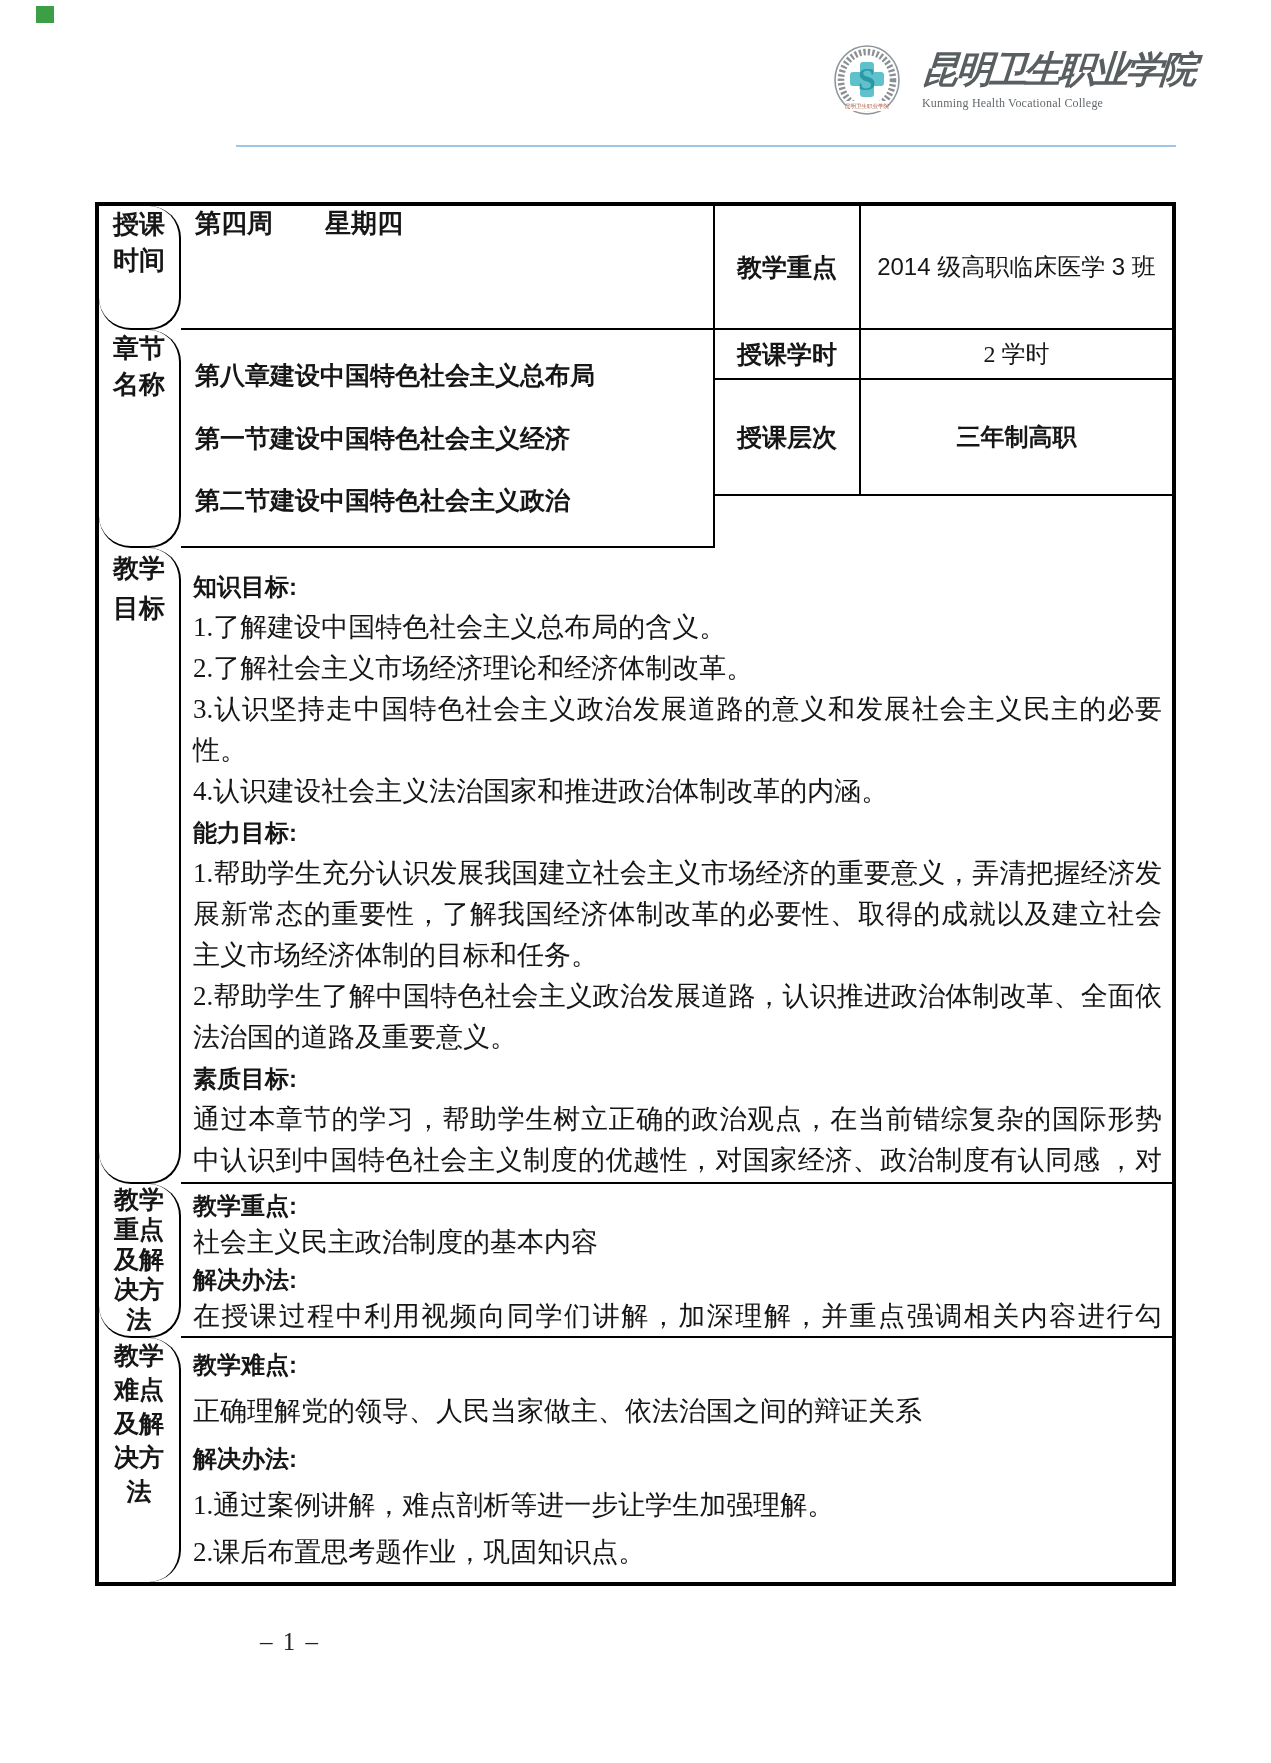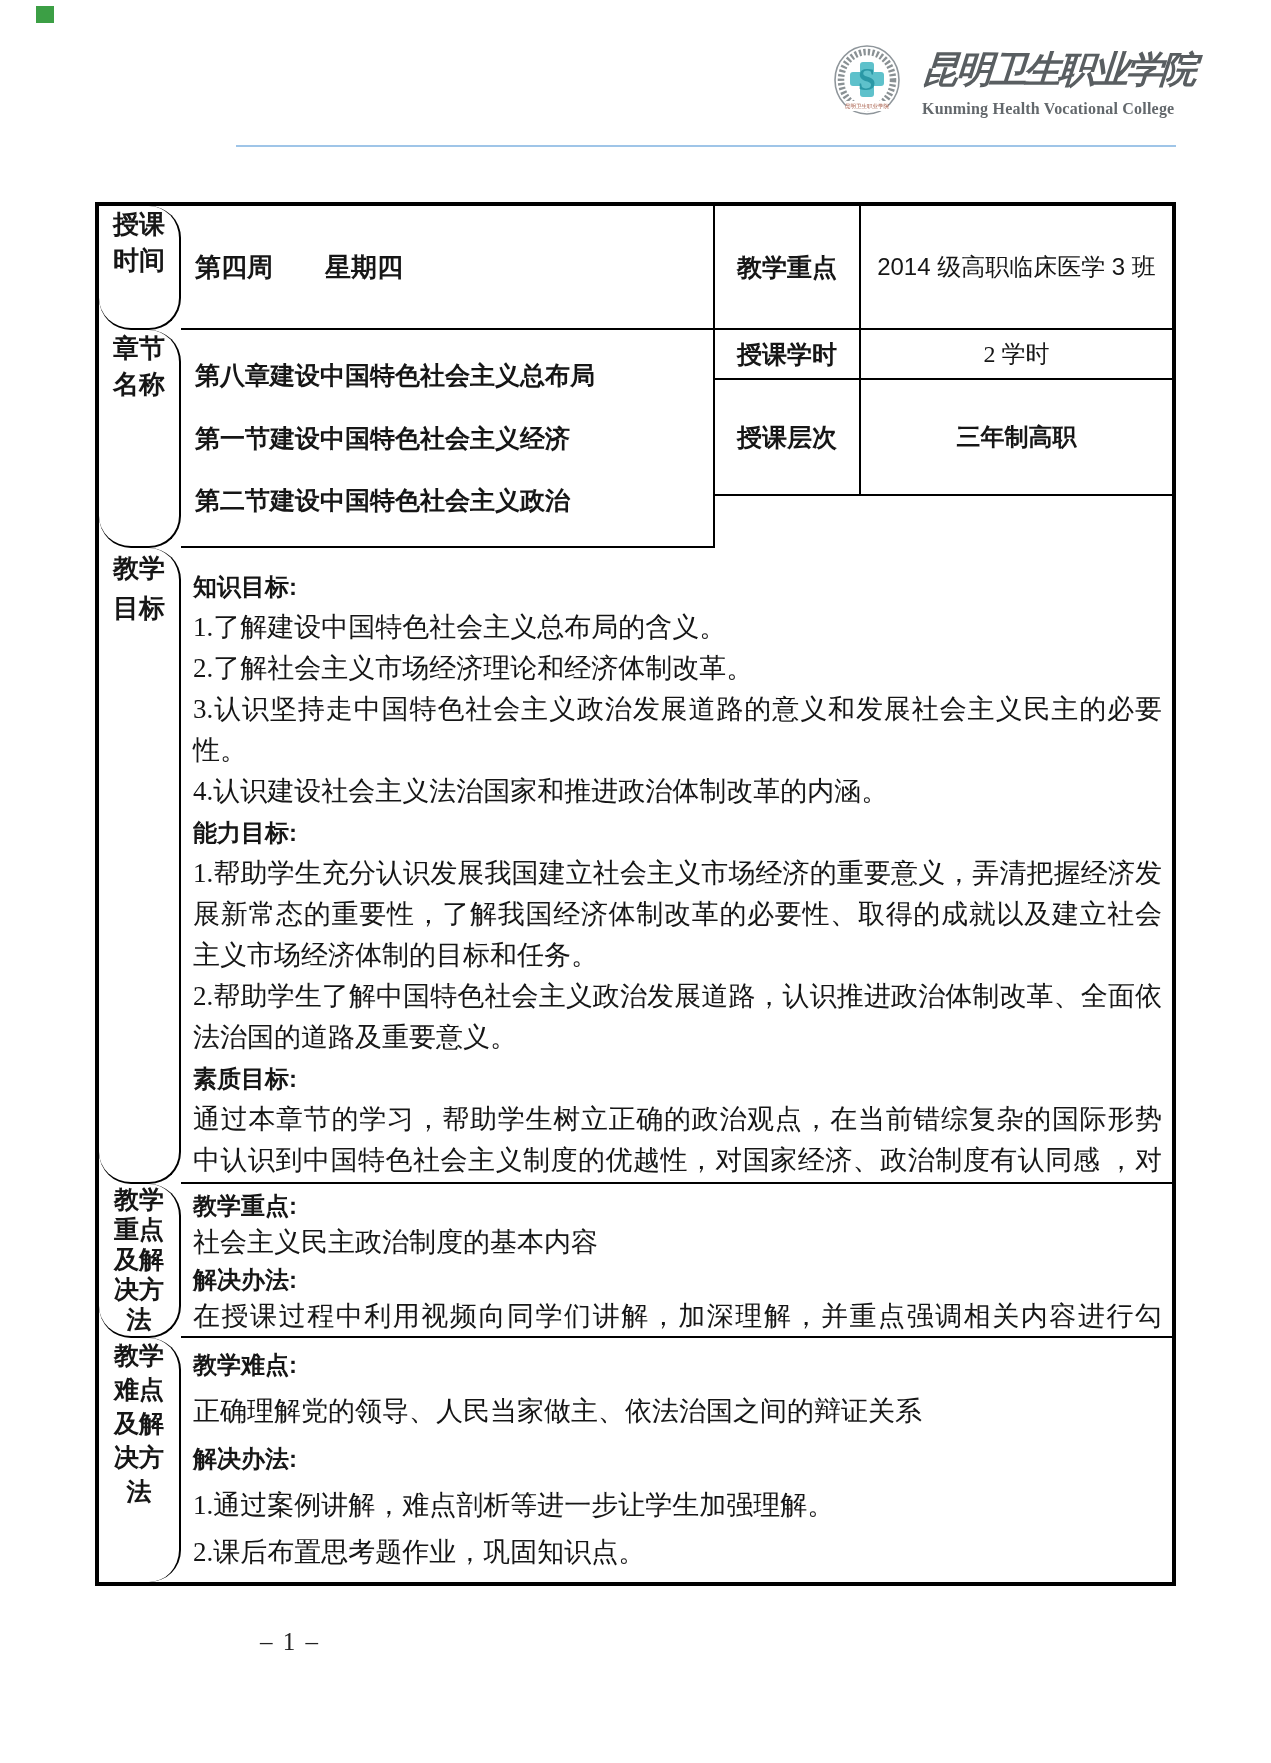--- a/index.html
+++ b/index.html
@@ -20,22 +20,22 @@
   .seal{position:absolute;left:833px;top:44px;width:68px;height:72px;}
   .brand{position:absolute;left:922px;top:50px;width:300px;}
   .brand-cn{
     font-family:"Liberation Serif","DejaVu Serif",serif;
     font-style:italic;font-weight:bold;
     font-size:37px;line-height:40px;letter-spacing:-3px;
     color:#595e61;transform:skewX(-4deg);white-space:nowrap;
   }
   .brand-en{
     font-family:"Liberation Serif","DejaVu Serif",serif;
-    font-weight:bold;font-size:16px;line-height:20px;
-    color:#63686c;margin-top:9px;white-space:nowrap;letter-spacing:0.2px;
+    font-weight:normal;font-size:12px;line-height:20px;
+    color:#63686c;margin-top:3px;white-space:nowrap;letter-spacing:0.2px;
   }
   .header-rule{
     position:absolute;left:236px;top:145px;width:940px;height:2px;
     background:#9fc5e8;
   }
   
   .doc-table{
     position:absolute;left:95px;top:202px;width:1081px;height:1384px;
     border:4px solid #000;box-sizing:border-box;
     display:flex;flex-direction:column;
@@ -54,21 +54,21 @@
   .lbl-cell{
     display:flex;align-items:center;justify-content:center;
     font-weight:bold;font-size:25px;
   }
   .val-cell{
     display:flex;align-items:center;justify-content:center;
     font-size:24px;
   }
   .serif{font-family:"Liberation Serif","DejaVu Serif",serif;}
   .time-cell{
-    display:flex;align-items:center;
+    display:flex;
     padding-left:14px;font-weight:bold;font-size:26px;
   }
   .chapter-cell{
     display:flex;flex-direction:column;justify-content:space-evenly;
     padding-left:14px;font-weight:bold;font-size:25px;
   }
   .content-cell{
     padding:0 10px 0 12px;overflow:hidden;
   }
   .sec-hd{

